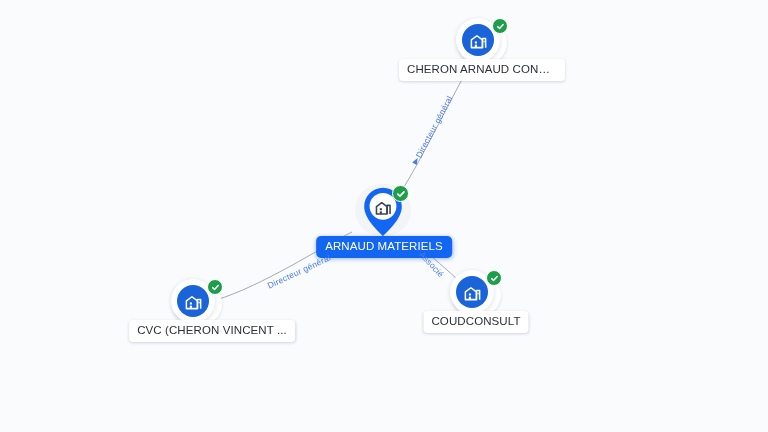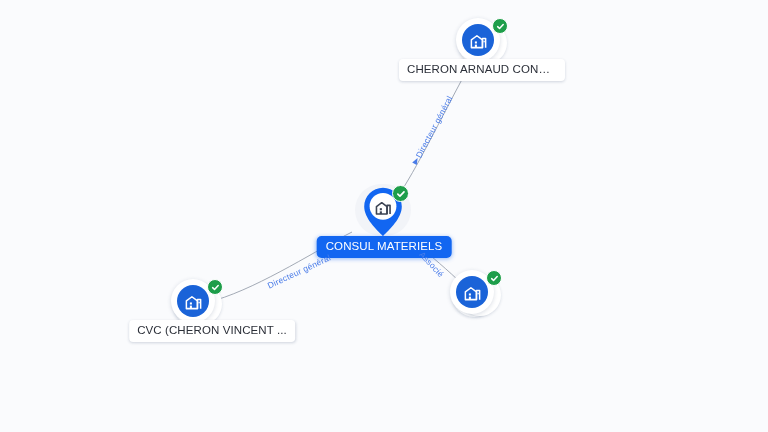--- a/index.html
+++ b/index.html
@@ -220,21 +220,21 @@
           <rect x="7.4" y="17.4" width="2.8" height="3.6" fill="#3c4454"></rect>
         </g>
       </svg>
       <div class="verified-badge">
         <svg width="10" height="10" viewBox="0 0 12 12">
           <path d="M2.2 6.2 L4.7 8.6 L9.6 3.4" fill="none" stroke="#ffffff" stroke-width="2" stroke-linecap="round" stroke-linejoin="round"></path>
         </svg>
       </div>
     </div>
   </div>
-  <div class="node-label selected" style="left:384px; top:236px;">CONSUL MATERIELS</div>
+  <div class="node-label selected" style="left:384px; top:236px;">ARNAUD MATERIELS</div>
 
   <div class="node" style="left:197px; top:303px;">
     <div class="node-visual">
       <div class="stack-card c1"></div>
       <div class="stack-card c2"></div>
       <div class="halo"></div>
       <div class="icon-circle">
         <svg width="19" height="19" viewBox="0 0 24 24">
           <path d="M3 21V11.2L10 6l7 5.2V21z" fill="none" stroke="#ffffff" stroke-width="1.9" stroke-linejoin="round"></path>
           <path d="M17 21V9.5h4V21" fill="none" stroke="#ffffff" stroke-width="1.9" stroke-linejoin="round"></path>
@@ -266,20 +266,21 @@
           <rect x="18.3" y="12.4" width="1.6" height="1.9" fill="#ffffff"></rect>
         </svg>
       </div>
       <div class="verified-badge">
         <svg width="9" height="9" viewBox="0 0 12 12">
           <path d="M2.2 6.2 L4.7 8.6 L9.6 3.4" fill="none" stroke="#ffffff" stroke-width="2" stroke-linecap="round" stroke-linejoin="round"></path>
         </svg>
       </div>
     </div>
   </div>
+  <div class="node-label" style="left:476px; top:311px;">COUDCONSULT</div>
 
   <div id="edge-label-layer">
       <div class="edge-label" style="left: 418px; top: 152px; transform: rotate(-62deg);">Directeur général</div>
       <div class="edge-label" style="left: 268px; top: 281px; transform: rotate(-25deg);">Directeur général</div>
       <div class="edge-label" style="left: 421px; top: 248px; transform: rotate(47deg);">Associé</div>
     </div>
 
 </div>
 
 </body></html>

